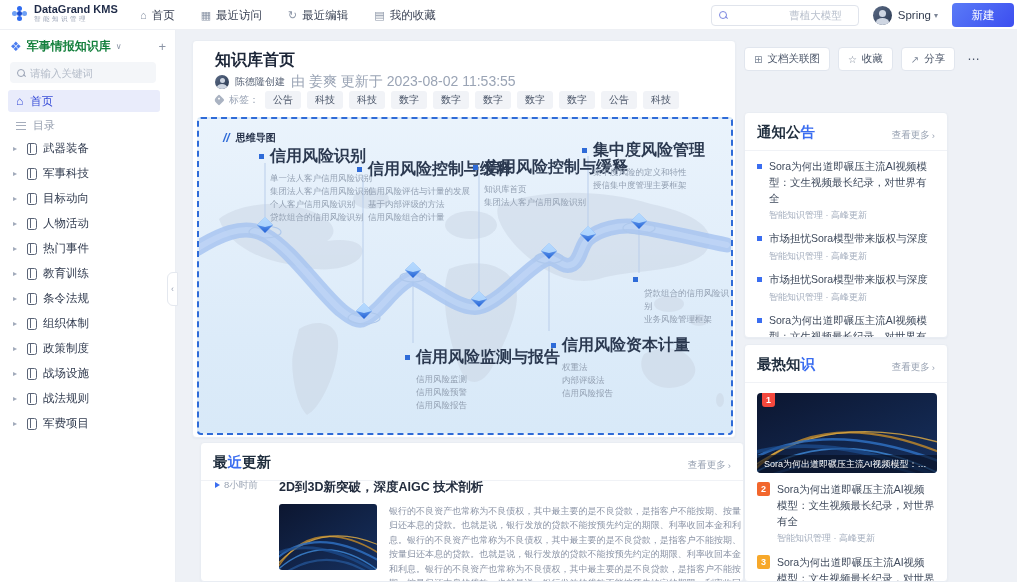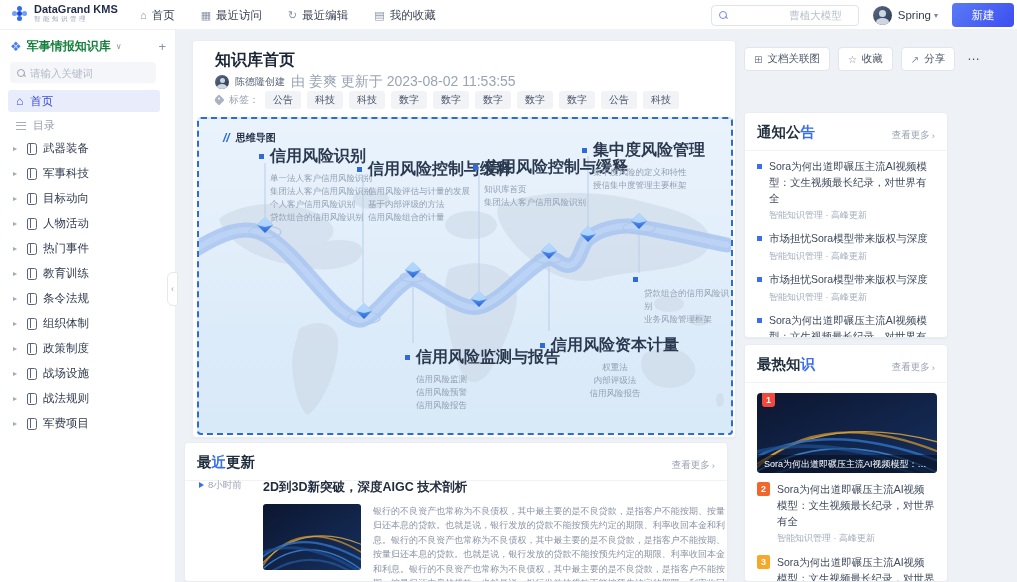--- a/index.html
+++ b/index.html
@@ -68,21 +68,21 @@
   .book-ic::before { content:""; position:absolute; left:1.5px; top:0; width:1.2px; height:9.6px; background:#5b6578; }
   .tree-label { font-size:11.5px; color:#323c50; }
   .collapse-handle { position:absolute; left:167px; top:272px; width:11px; height:34px; background:#fff;
        border:1px solid #e4e8ef; border-radius:6px 0 0 6px; color:#9aa3b5; font-size:9px;
        display:flex; align-items:center; justify-content:center; cursor:pointer; z-index:25; }
 
   
   .card { position:absolute; background:#fff; border:1px solid #e9edf3; border-radius:4px;
           box-shadow:0 1px 2px rgba(31,45,80,0.04); }
   .doc-card { left:192px; top:40px; width:544px; height:398px; }
-  .recent-card { left:184px; top:442px; width:544px; height:140px; overflow:hidden; }
+  .recent-card { left:200px; top:442px; width:544px; height:140px; overflow:hidden; }
   .notice-card { left:744px; top:112px; width:204px; height:226px; overflow:hidden; }
   .hot-card { left:744px; top:344px; width:204px; height:238px; overflow:hidden; }
 
   
   .doc-title { position:absolute; left:22px; top:9px; font-size:16px; font-weight:bold; color:#1c2638; }
   .byline { position:absolute; left:22px; top:32px; display:flex; align-items:center; gap:6px; }
   .byline .avatar { width:14px; height:14px; margin:0; }
   .byline .avatar::before { left:4.5px; top:3px; width:5px; height:5px; }
   .byline .avatar::after { left:2px; top:9px; width:10px; height:6px; }
   .byline-creator { font-size:10px; color:#5a6578; }
@@ -107,21 +107,21 @@
   .mm-slashes { color:#2e6bd8; font-weight:bold; font-size:12px; font-style:italic; }
   .mm-title-text { font-size:10px; font-weight:bold; color:#243048; }
   .mm-svg { position:absolute; left:0; top:0; width:536px; height:318px; }
   .topic { position:absolute; z-index:5; }
   .topic-head { display:flex; align-items:center; gap:6px; }
   .topic-bullet { width:5px; height:5px; background:#2e6bd8; }
   .topic-title { font-size:16px; font-weight:bold; color:#2b3950; }
   .topic-items { margin:5px 0 0 11px; }
   .topic-items span { display:block; font-size:8.5px; color:#93a0b2; line-height:13px; }
   .t1 { left:60px; top:27px; } .t2 { left:158px; top:40px; } .t3 { left:274px; top:38px; }
-  .t4 { left:383px; top:21px; } .t5 { left:434px; top:158px; } .t6 { left:341px; top:216px;text-align:center; }
+  .t4 { left:383px; top:21px; } .t5 { left:434px; top:158px; } .t6 { left:352px; top:216px; }
   .t7 { left:206px; top:228px; }
 
   
   .sec-head { display:flex; align-items:flex-end; padding:10px 12px 8px 12px; border-bottom:1px solid #f0f2f6; }
   .sec-title { font-size:14.5px; font-weight:bold; color:#1f2d3d; }
   .sec-title .accent { color:#3a6df0; }
   .see-more { margin-left:auto; font-size:9.5px; color:#98a2b2; cursor:pointer; display:flex; align-items:center; gap:2px; }
 
   
   .n-list { padding:8px 12px; display:flex; flex-direction:column; gap:9px; }

